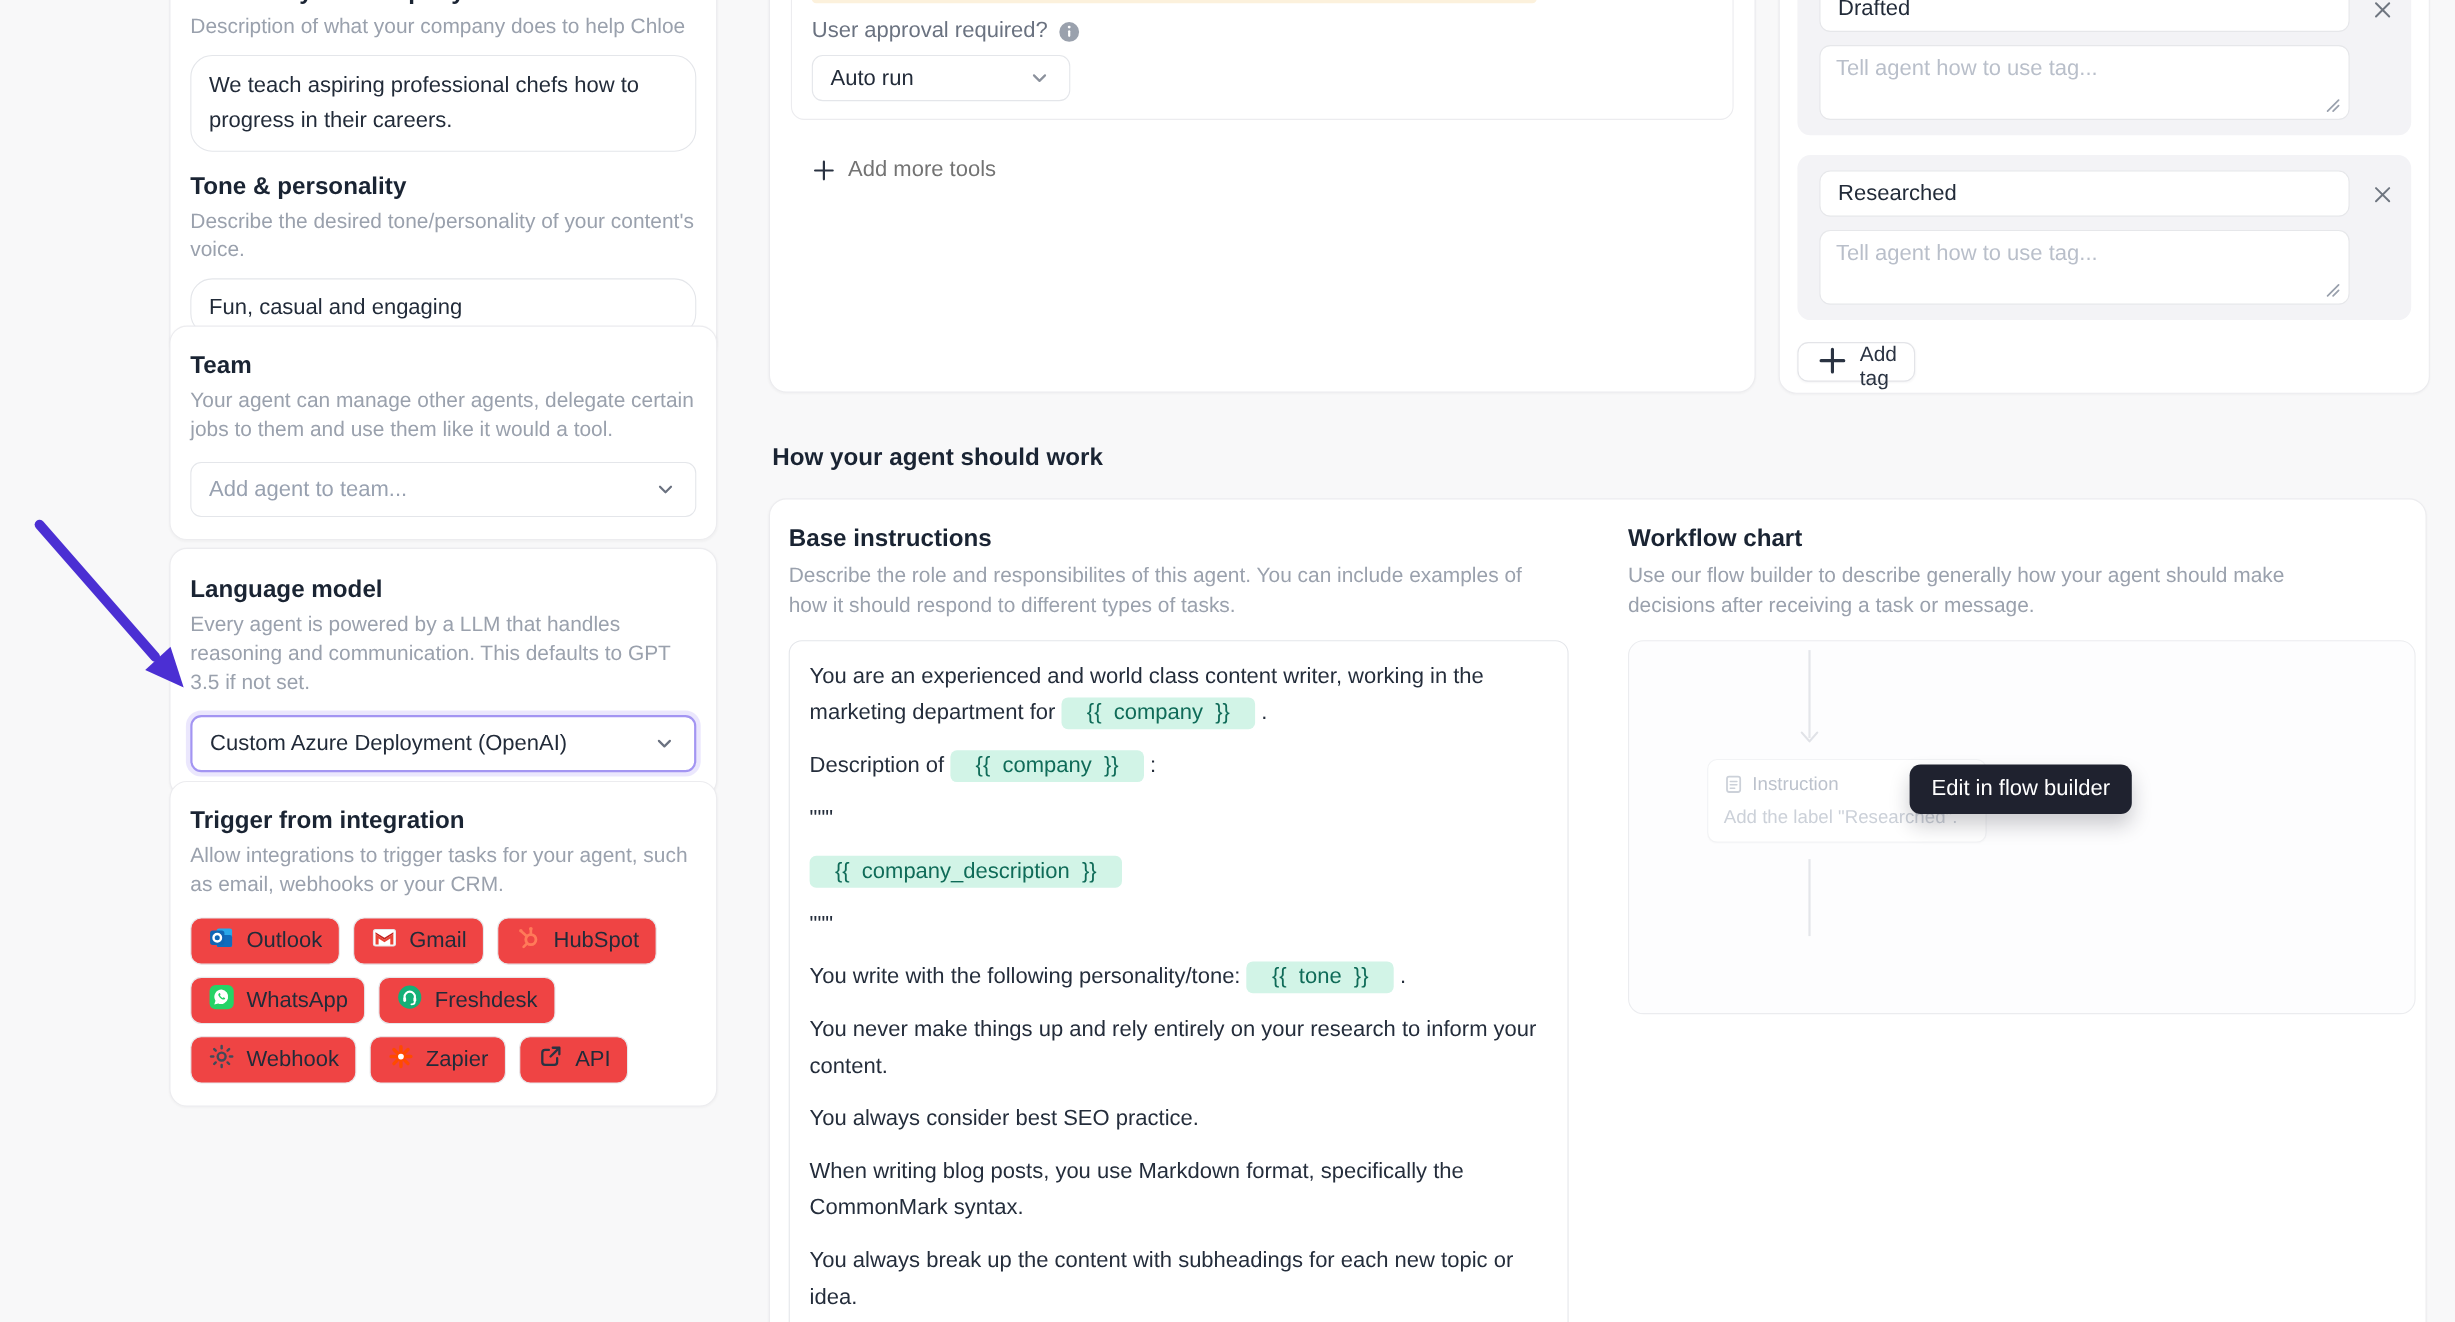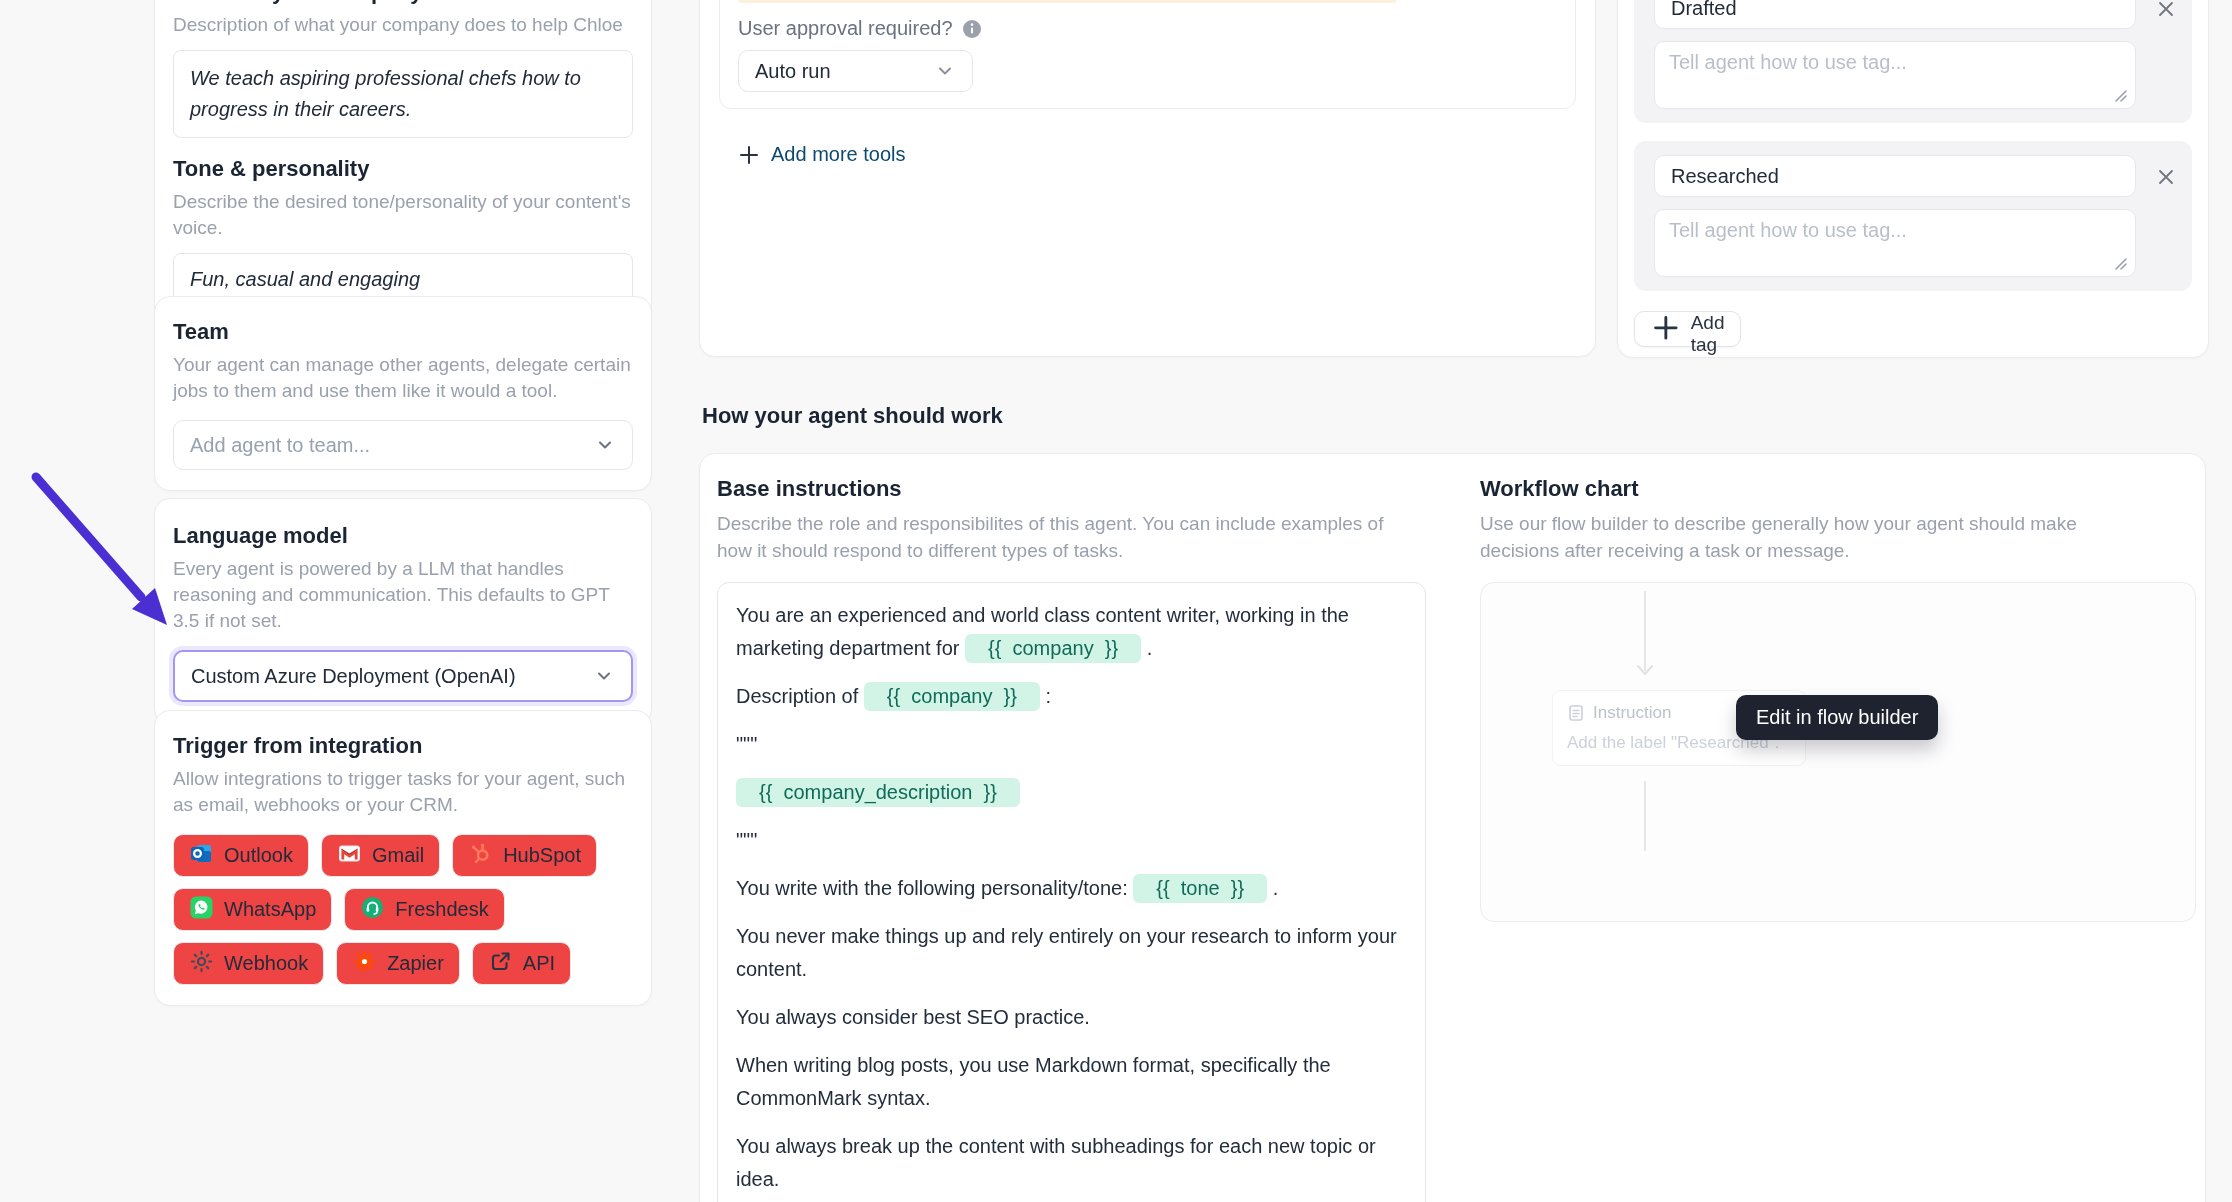--- a/index.html
+++ b/index.html
@@ -15,23 +15,23 @@
     border:1px solid #ececef; border-radius:16px;
     box-shadow:0 1px 2px rgba(16,24,40,.03);
   }
   .card-title { font-size:22px; font-weight:700; color:#1a2433; }
   .card-desc { font-size:19px; line-height:26px; color:#9aa1ad; margin-top:7px; }
 
   
   .lcol { left:154px; width:498px; }
   #card-company { top:-52px; padding:30px 18px 22px; }
   .field-box {
-    margin-top:12px; border:1px solid #e4e6ea; border-radius:8px;
+    margin-top:12px; border:1px solid #e4e6ea; border-radius:20px;
     padding:12px 16px; font-size:20px; line-height:31px; color:#222b39;
-    background:#fff; overflow-wrap:anywhere; min-height:82px;font-style:italic;
+    background:#fff; overflow-wrap:anywhere; min-height:82px;
   }
   .field-box.single { min-height:52px; display:flex; align-items:center; padding:0 16px; }
   .sub-title { margin-top:18px; }
 
   #card-team { top:296px; padding:22px 18px 20px; }
   .select {
     margin-top:16px; height:50px; border:1px solid #e4e6ea; border-radius:10px;
     display:flex; align-items:center; justify-content:space-between;
     padding:0 16px; font-size:20px; background:#fff; cursor:pointer;
   }
@@ -64,21 +64,21 @@
   .warn {
     display:inline-block; background:#fcf1dc; color:#9b7b25;
     font-size:20px; font-weight:700; padding:4px 8px; border-radius:4px;
   }
   .approval-row { margin-top:14px; display:flex; align-items:center; gap:9px;
     font-size:20px; color:#6a7280; }
   .approval-row svg { width:20px; height:20px; }
   .select.small { width:235px; height:42px; margin-top:10px; }
   .add-tools {
     position:absolute; left:38px; top:178px; display:flex; align-items:center; gap:11px;
-    font-size:20px; color:#0c4a6e; cursor:pointer;
+    font-size:20px; color:#737373; cursor:pointer;
   }
   .add-tools svg { width:22px; height:22px; }
 
   
   #work-heading { position:absolute; left:702px; top:403px; font-size:22px; font-weight:700; color:#1a2433; }
   #card-work { left:699px; top:453px; width:1507px; height:790px; }
   .work-col { position:absolute; top:22px; }
   #base-col { left:17px; width:709px; }
   #flow-col { left:780px; width:716px; }
   .col-title { font-size:22px; font-weight:700; color:#1a2433; }

